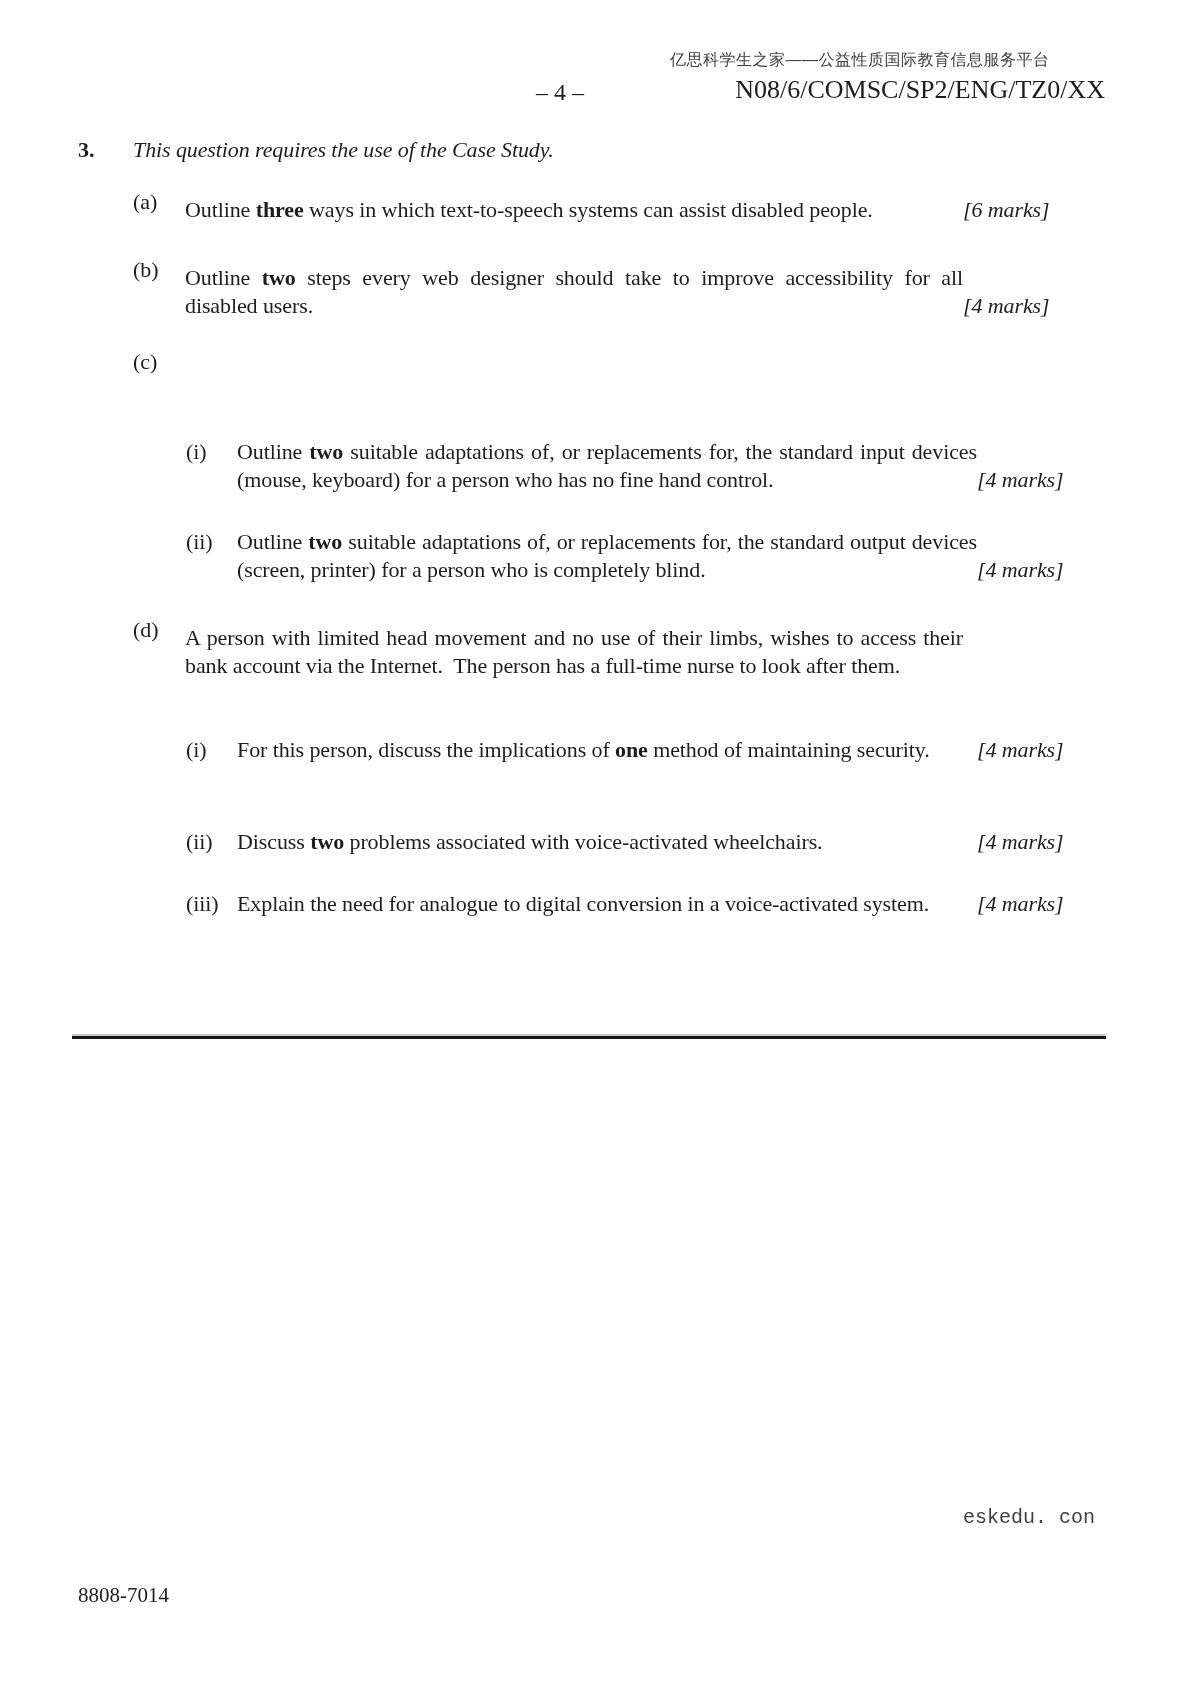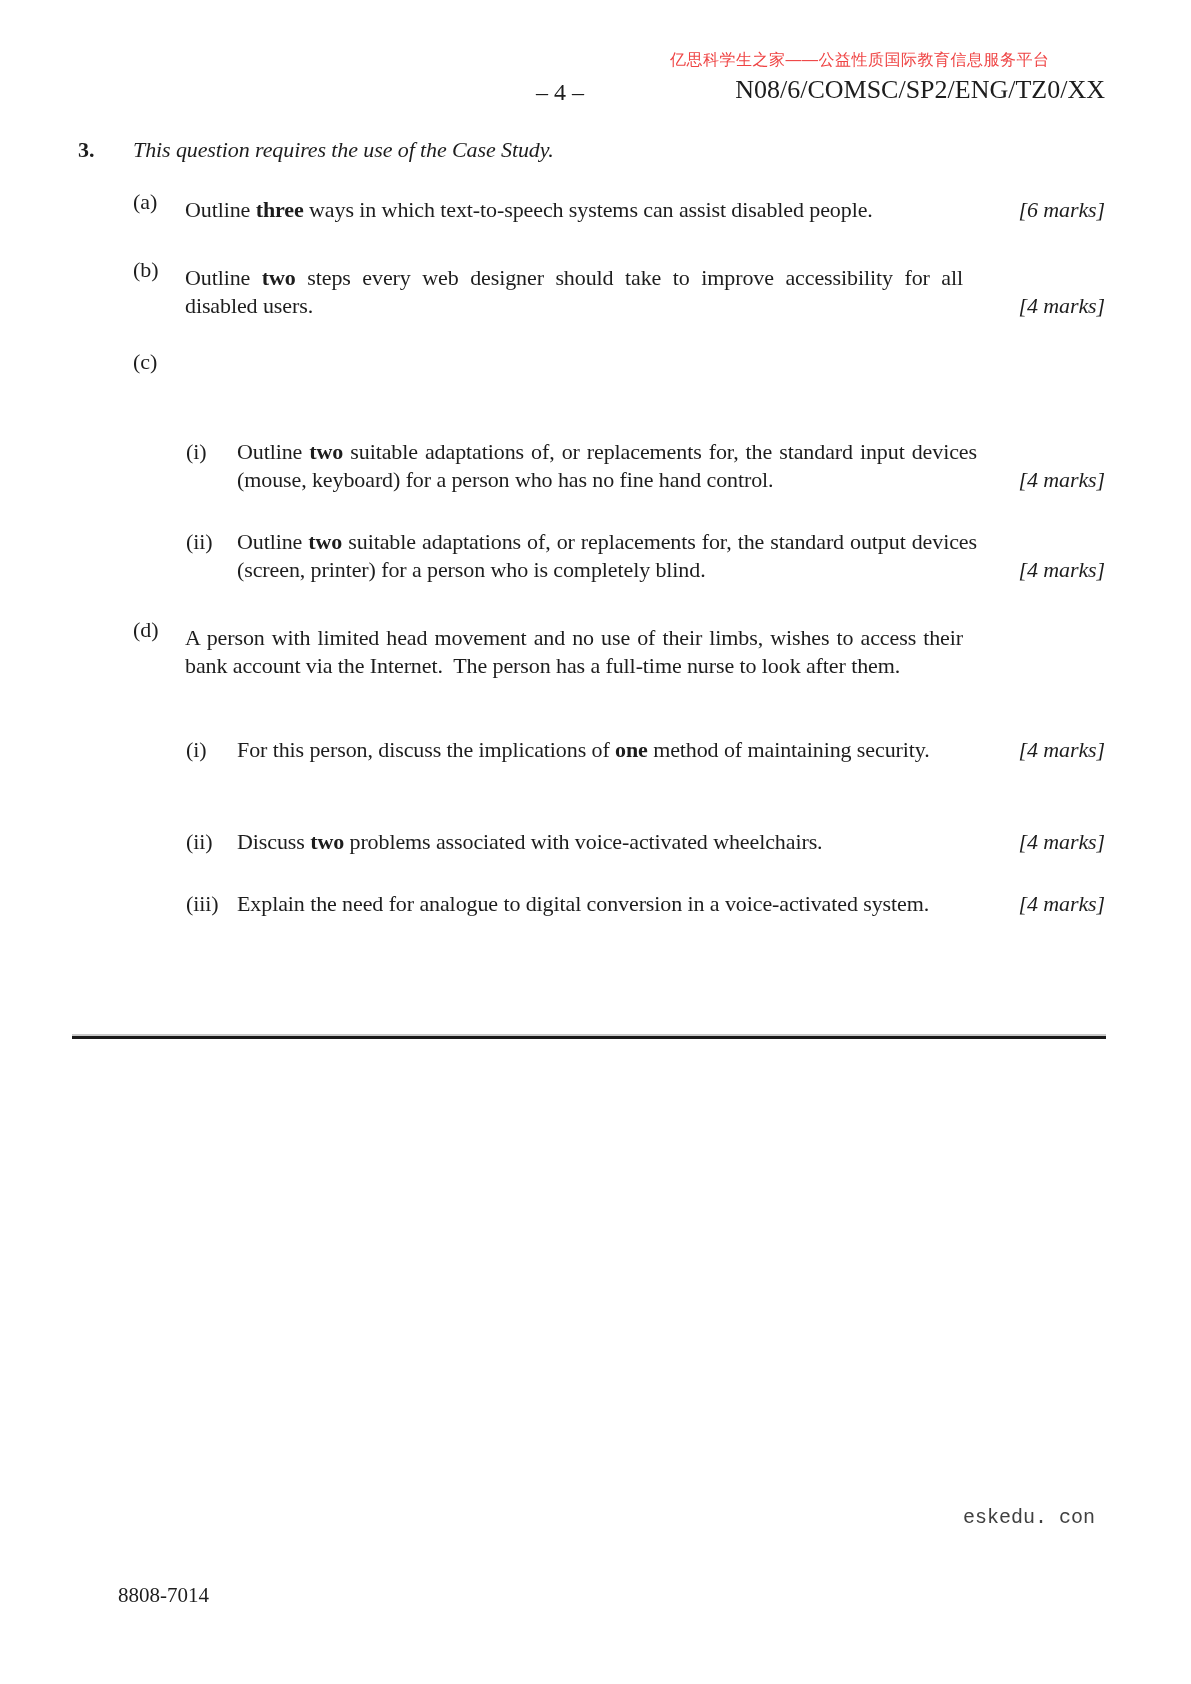--- a/index.html
+++ b/index.html
@@ -13,21 +13,21 @@
     color: #1d1d1d;
     overflow: hidden;
   }
   .wm-top {
     position: absolute;
     left: 670px;
     top: 50px;
     font-family: "Liberation Sans", sans-serif;
     font-size: 16px;
     line-height: 20px;
-    color: #ef4444;
+    color: #404040;
     letter-spacing: 0.5px;
     white-space: nowrap;
   }
   .header-row {
     position: absolute;
     left: 78px;
     right: 86px;
     top: 74px;
     height: 34px;
     line-height: 32px;
@@ -60,40 +60,39 @@
   .gut2 { width: 108px; flex: none; }
   .lbl1 { width: 52px; flex: none; }
   .lbl2 { width: 51px; flex: none; }
   .txt  { text-align: justify; }
   .txt.w1 { width: 778px; flex: none; margin-top: 8px; }
   .txt.w2 { width: 740px; flex: none; }
   .intro-text { font-style: italic; }
   .marks {
     flex: 1;
     align-self: flex-end;
-    text-align: right;
+    text-align: left;
     font-style: italic;
     white-space: nowrap;
   }
   .rule {
     position: absolute;
     left: 72px;
     width: 1034px;
     top: 1036px;
     height: 3px;
     background: #1a1a1a;
     box-shadow: 0 -2px 0 #c9c9c9;
   }
   .footer-doc {
     position: absolute;
     left: 78px;
     top: 1583px;
     font-size: 21px;
     color: #1d1d1d;
-    margin-left: 40px;
   }
   .wm-bottom {
     position: absolute;
     left: 963px;
     top: 1506px;
     font-family: Liberation Mono, monospace;
     font-size: 20px;
     color: #404040;
     white-space: nowrap;
   }

